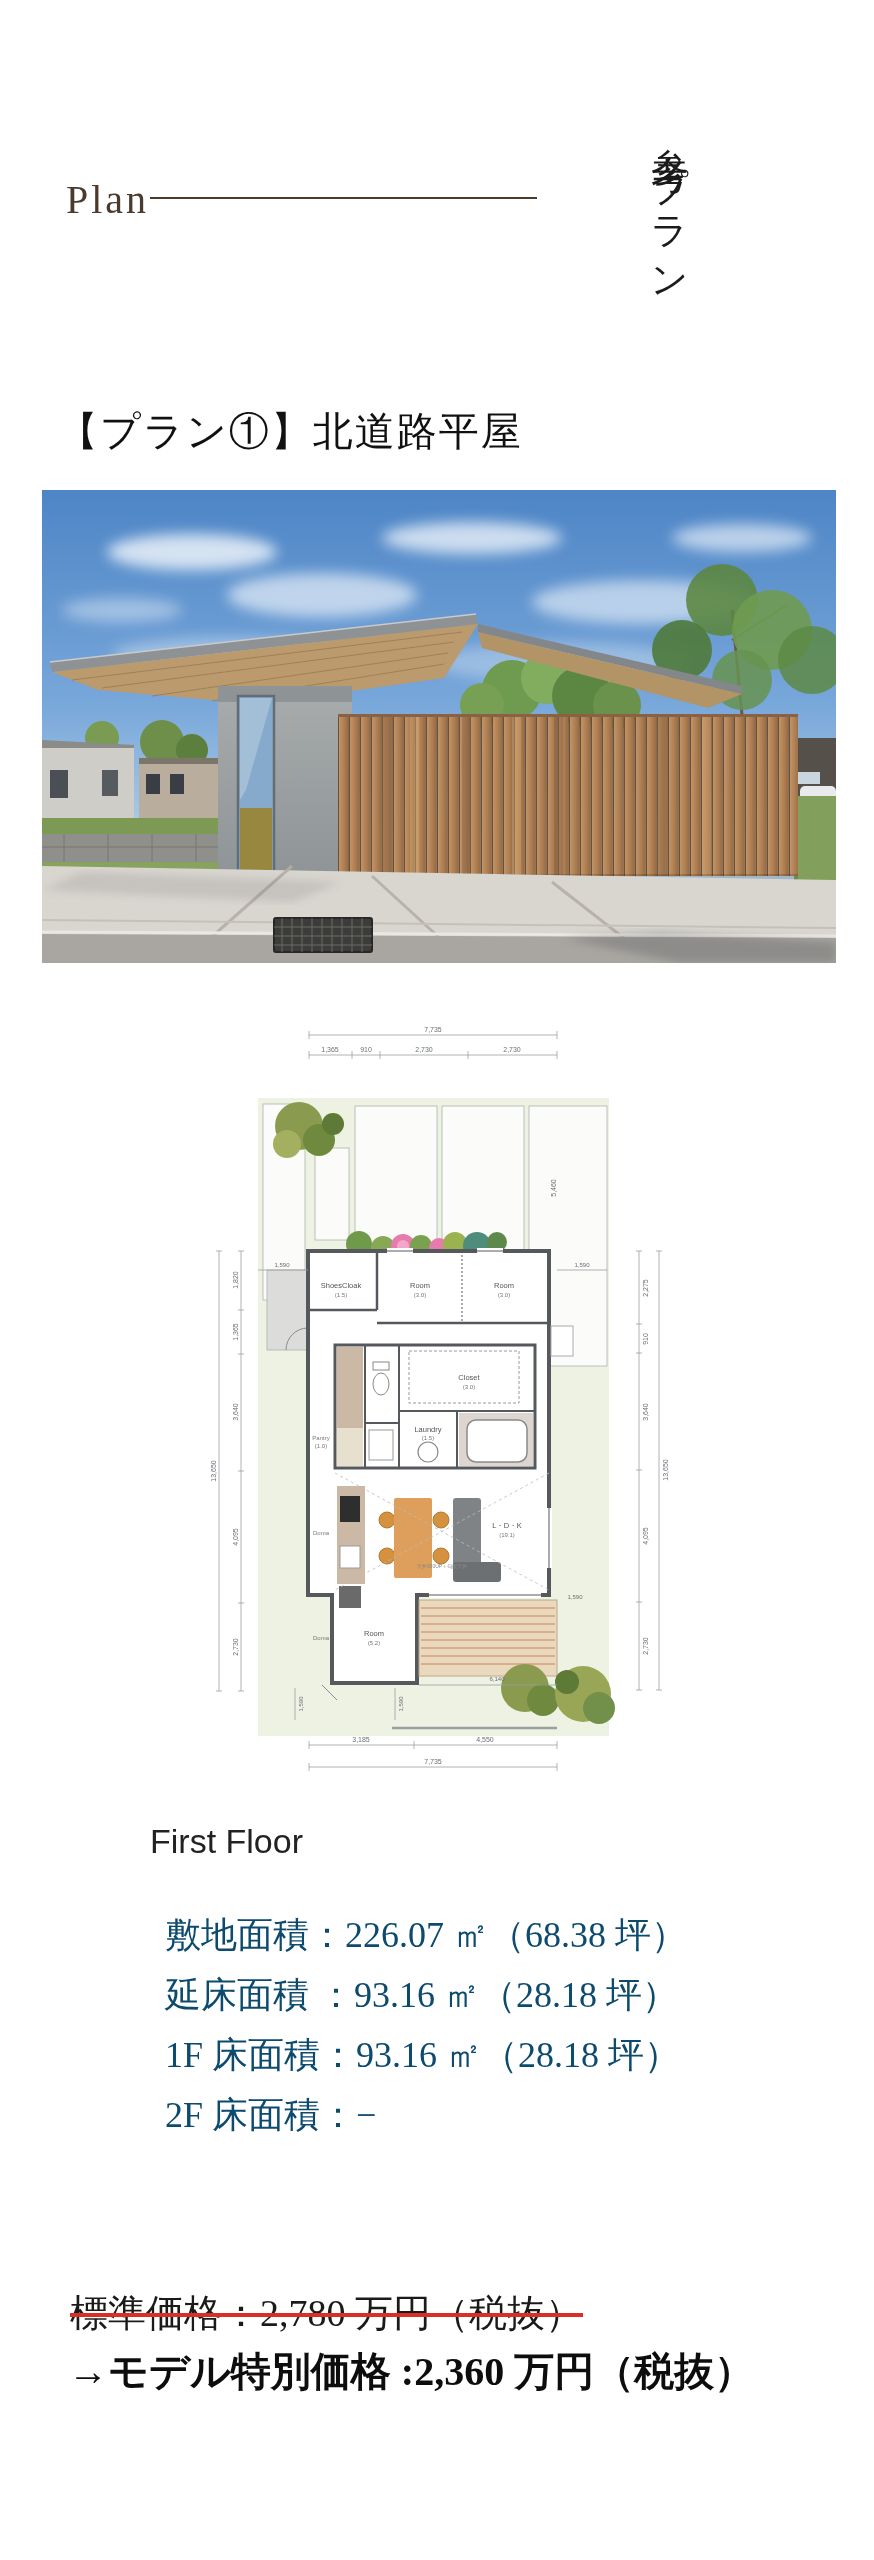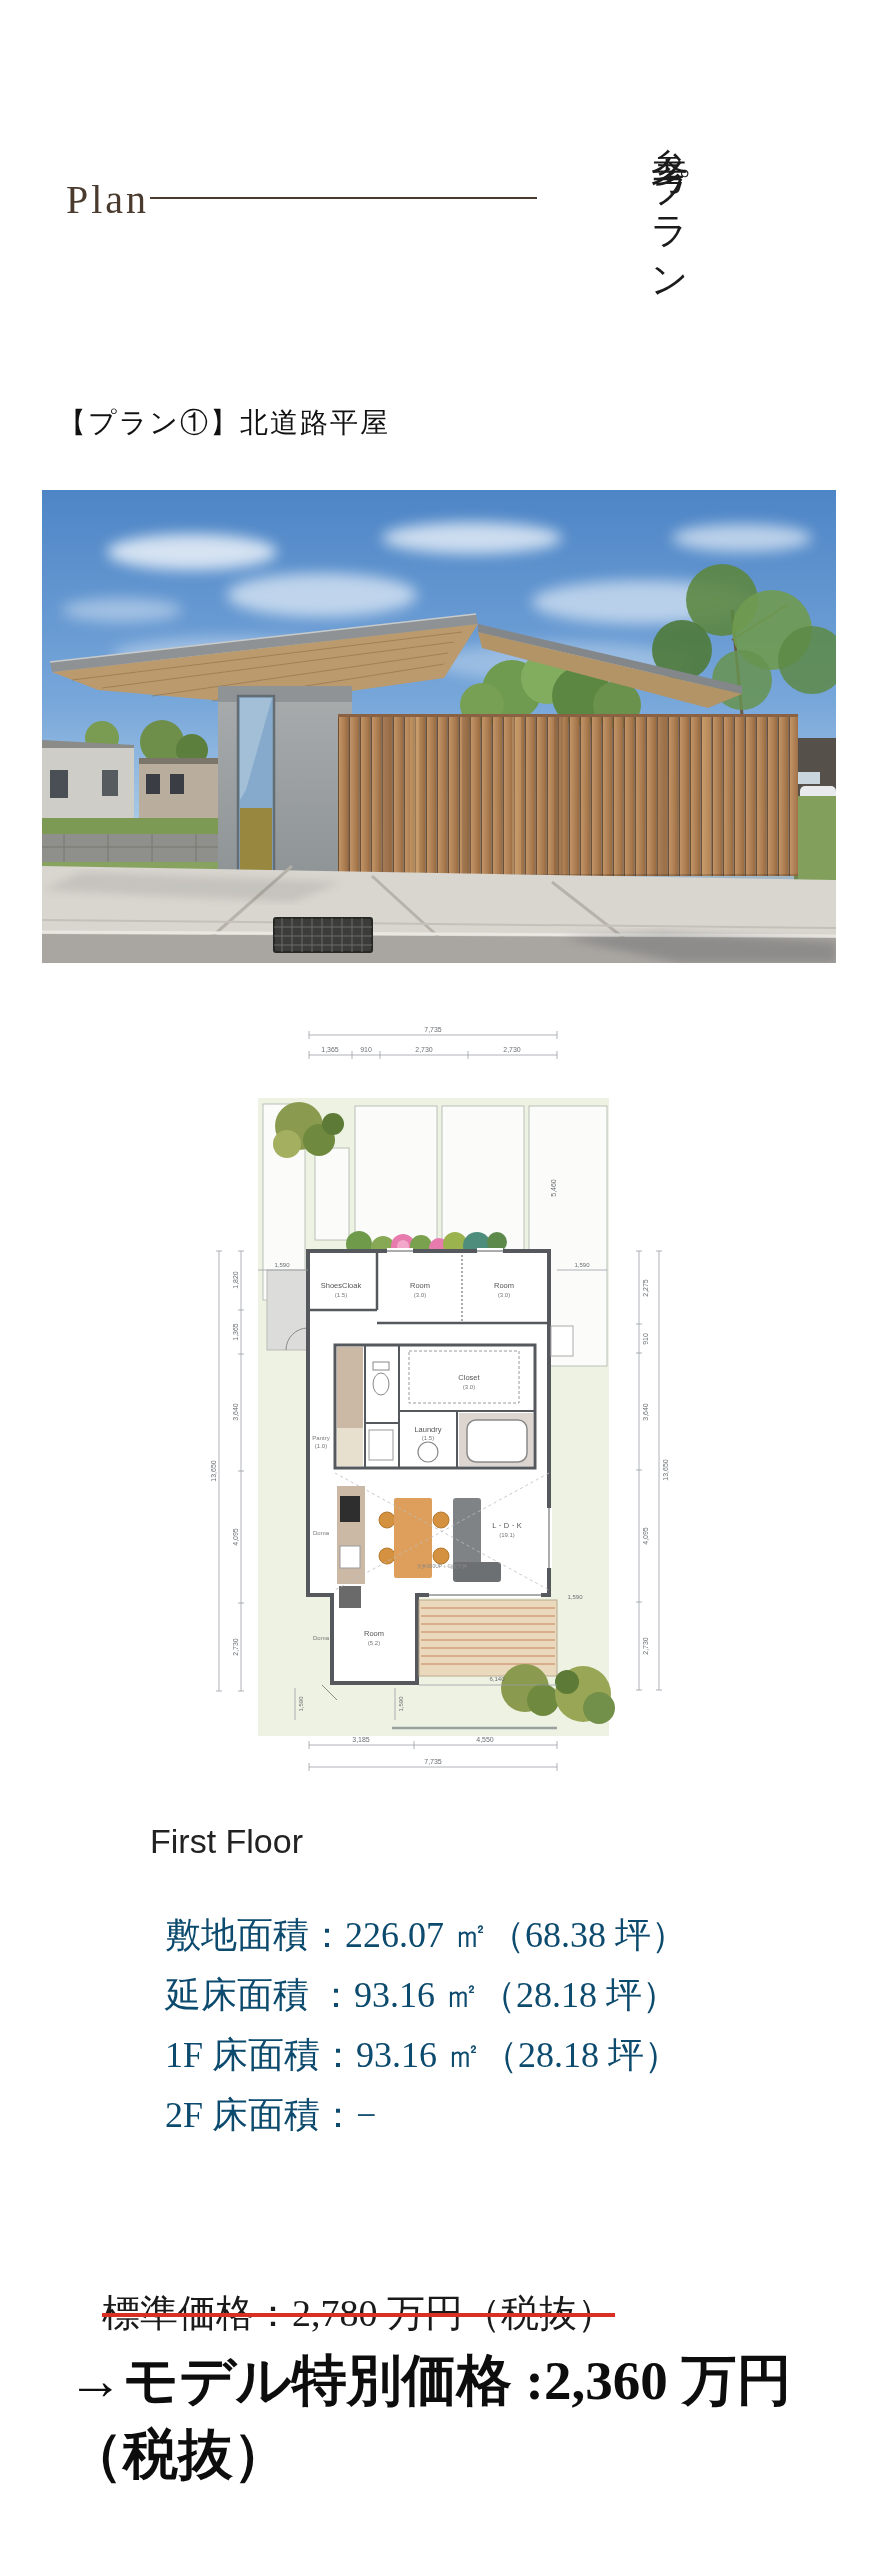--- a/index.html
+++ b/index.html
@@ -3,29 +3,29 @@
 <meta charset="utf-8">
 <style>
   html,body{margin:0;padding:0;background:#fff;}
   .page{position:relative;width:874px;height:2560px;background:#ffffff;overflow:hidden;
         font-family:"Liberation Serif","DejaVu Serif",serif;color:#1c1c1c;}
   .abs{position:absolute;}
   .plan-word{left:66px;top:176px;font-size:40px;letter-spacing:3px;color:#4a3b2e;}
   .plan-rule{left:150px;top:197px;width:387px;height:2px;background:#4a3b2e;}
   .vertical-title{left:644px;top:118px;height:230px;writing-mode:vertical-rl;
         font-size:37px;letter-spacing:10px;color:#1b1b1b;}
-  .section-heading{left:58px;top:404px;font-size:28px;letter-spacing:2px;color:#111;}
+  .section-heading{left:58px;top:404px;font-size:40px;letter-spacing:2px;color:#111;}
   .photo{left:42px;top:490px;width:794px;height:473px;}
   .floorplan{left:147px;top:988px;width:586px;height:800px;}
   .fp-caption{left:150px;top:1822px;width:580px;text-align:left;font-size:34px;color:#222;
         font-family:"Liberation Sans","DejaVu Sans",sans-serif;}
   .specs{left:165px;top:1905px;font-size:36px;line-height:60px;color:#0c4a6e;}
   .price-standard{left:70px;top:2288px;font-size:38px;color:#1a1a1a;
-        text-decoration:line-through;text-decoration-color:#d93025;text-decoration-thickness:4px;margin-left:32px;}
-  .price-special{left:68px;top:2344px;font-size:55px;font-weight:bold;color:#0d0d0d;}
+        text-decoration:line-through;text-decoration-color:#d93025;text-decoration-thickness:4px;}
+  .price-special{left:68px;top:2344px;font-size:40px;font-weight:bold;color:#0d0d0d;}
   svg text{font-family:"Liberation Sans","DejaVu Sans",sans-serif;}
   .dim{font-size:7px;fill:#6a6f72;}
   .dim-s{font-size:6px;fill:#6a6f72;}
   .room-l{font-size:7.5px;fill:#555;}
   .room-s{font-size:6px;fill:#777;}
   .note{font-size:5px;fill:#888;}
 </style>
 </head>
 <body>
 

